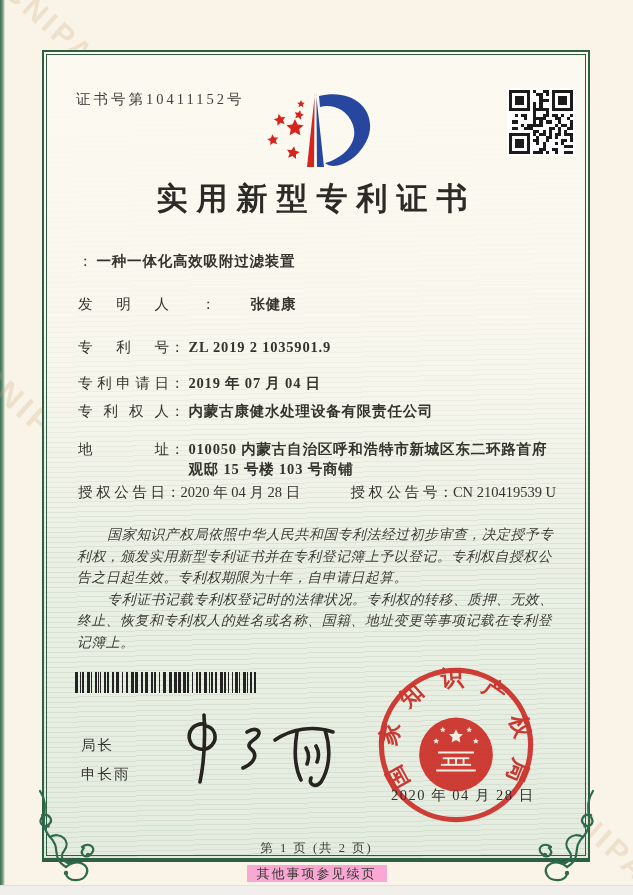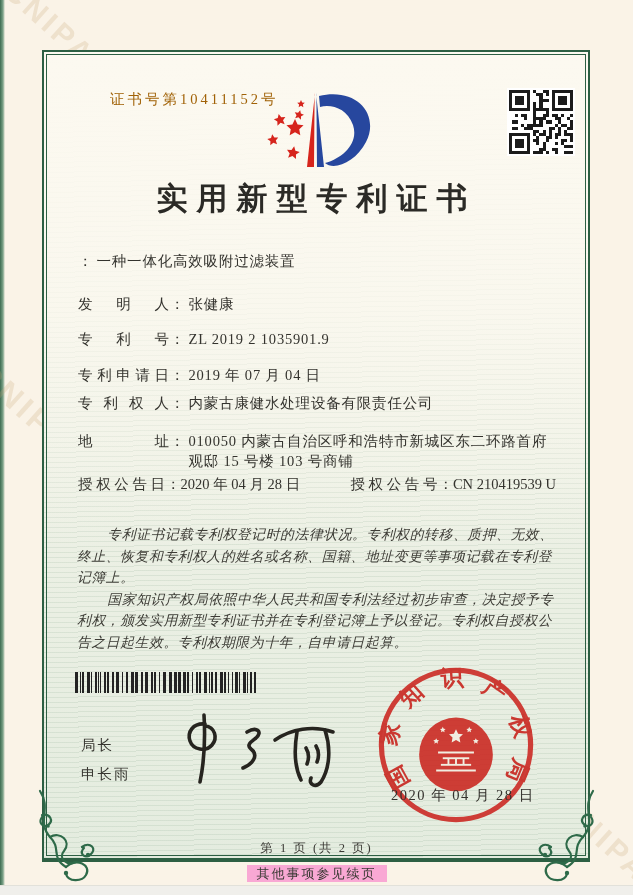--- a/index.html
+++ b/index.html
@@ -31,35 +31,35 @@
       repeating-linear-gradient(179deg, rgba(110,150,120,0.14) 0px, rgba(110,150,120,0.14) 1px, rgba(110,150,120,0) 1px, rgba(110,150,120,0) 5px),
       linear-gradient(180deg,#f8f6ec, #e4ecdf);
   }
   .frame::before{
     content:""; position:absolute; inset:2px; border:1px solid #2d5f43; pointer-events:none;
   }
   .flourish{position:absolute; width:84px; height:100px;}
   .flourish-br{right:28px; bottom:10px;}
   .flourish-bl{left:28px; bottom:10px; transform:scaleX(-1);}
 
-  .cert-number{position:absolute; left:76px; top:90px; font-size:14.5px; letter-spacing:3px; color:#a16207;margin-left:34px;}
+  .cert-number{position:absolute; left:76px; top:90px; font-size:14.5px; letter-spacing:3px; color:#404040;}
   .logo{position:absolute; left:237px; top:83px; width:160px; height:85px;}
   .qr{position:absolute; left:507px; top:88px; width:64px; height:64px; background:#fff; padding:2px;}
 
   .title{
     position:absolute; left:0; right:0; top:178px; text-align:center;
     font-size:31px; font-weight:700; letter-spacing:9px; color:#2b2a26;
   }
 
   .fields{position:absolute; left:78px; top:251px; width:478px; font-size:14.5px; color:#34332e;}
   .frow{display:flex; align-items:flex-start; line-height:20px;}
   .frow .lbl{display:inline-block; width:92px; text-align:justify; text-align-last:justify; flex:none; letter-spacing:1px;}
   .frow .colon{flex:none; margin-right:4px;}
-  .frow .val{letter-spacing:0.8px; max-width:370px;}
-  .mb1{margin-bottom:23px;} .mb2{margin-bottom:15px;} .mb3{margin-bottom:16px;}
+  .frow .val{letter-spacing:0.8px; max-width:370px;font-weight:bold;}
+  .mb1{margin-bottom:23px;} .mb2{margin-bottom:23px;gap:31px;} .mb3{margin-bottom:16px;}
   .mb4{margin-bottom:8px;} .mb5{margin-bottom:18px;} .mb6{margin-bottom:3px;}
   .grant-row{display:flex; justify-content:space-between;gap:44px;}
   .grant-row .grp{display:flex; align-items:flex-start; line-height:20px;}
   .grant-row .lbl2{display:inline-block; width:88px; text-align:justify; text-align-last:justify; flex:none; letter-spacing:1px;}
 
   .paras{
     position:absolute; left:77px; top:524px; width:482px;
     font-size:13.8px; line-height:21.5px; font-style:italic; color:#3d3c36; letter-spacing:0.6px;
   }
   .paras p{margin:0; text-indent:2.2em;}
@@ -395,22 +395,22 @@
       </span>
       <span class="grp">
         <span class="lbl2">授权公告号</span>
         <span class="colon">：</span>
         <span class="val">CN 210419539 U</span>
       </span>
     </div>
   </div>
 
   <div class="paras">
+    <p>国家知识产权局依照中华人民共和国专利法经过初步审查，决定授予专利权，颁发实用新型专利证书并在专利登记簿上予以登记。专利权自授权公告之日起生效。专利权期限为十年，自申请日起算。</p>
     <p>专利证书记载专利权登记时的法律状况。专利权的转移、质押、无效、终止、恢复和专利权人的姓名或名称、国籍、地址变更等事项记载在专利登记簿上。</p>
-    <p>国家知识产权局依照中华人民共和国专利法经过初步审查，决定授予专利权，颁发实用新型专利证书并在专利登记簿上予以登记。专利权自授权公告之日起生效。专利权期限为十年，自申请日起算。</p>
   </div>
 
   <svg class="barcode" id="barcode" viewBox="0 0 181 21" preserveAspectRatio="none" shape-rendering="crispEdges">
       <rect x="0" y="0" width="3" height="21" fill="#232323"></rect>
       <rect x="5" y="0" width="1" height="21" fill="#232323"></rect>
       <rect x="7" y="0" width="2" height="21" fill="#232323"></rect>
       <rect x="12" y="0" width="3" height="21" fill="#232323"></rect>
       <rect x="16" y="0" width="1" height="21" fill="#232323"></rect>
       <rect x="20" y="0" width="2" height="21" fill="#232323"></rect>
       <rect x="23" y="0" width="1" height="21" fill="#232323"></rect>

